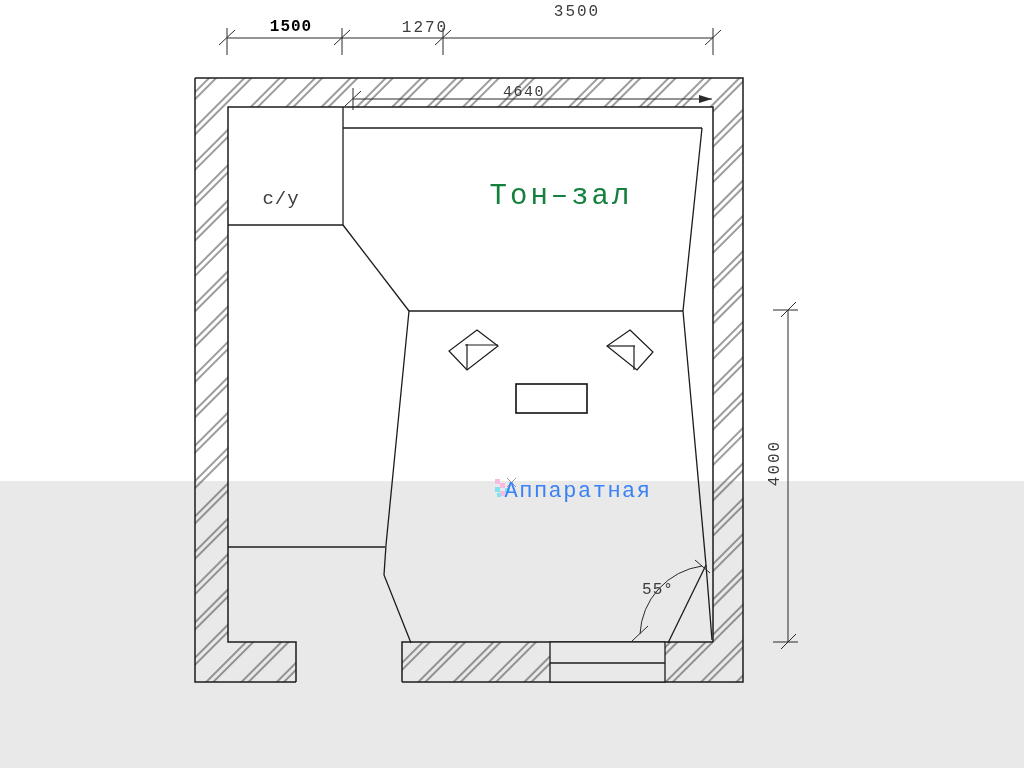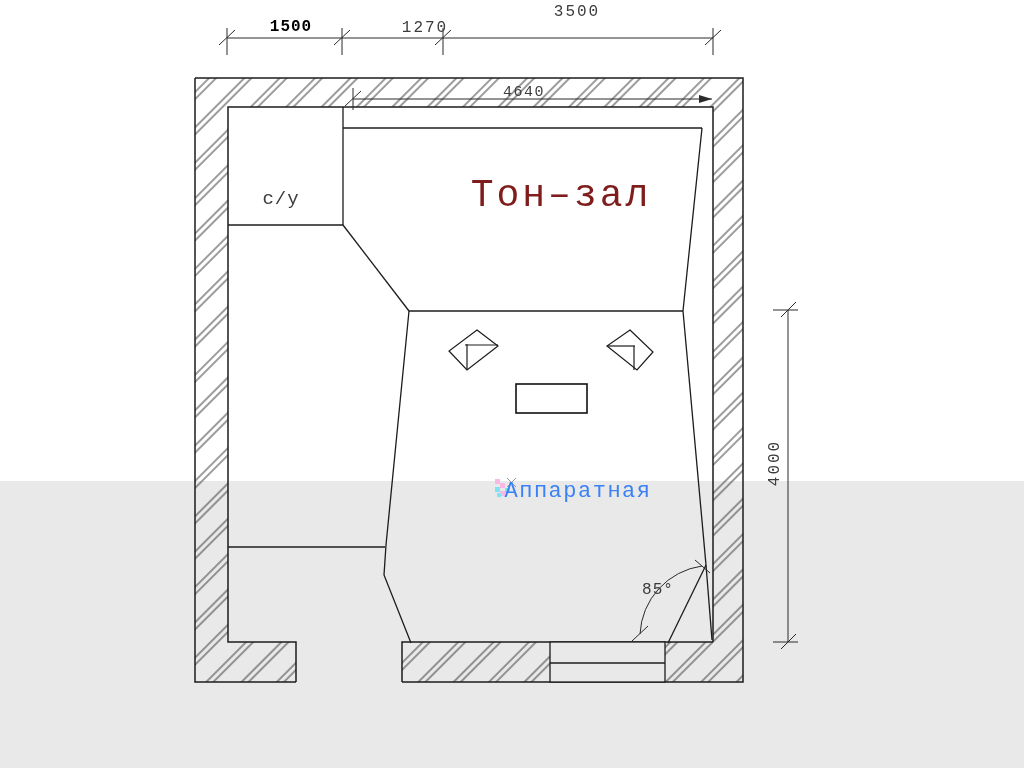--- a/index.html
+++ b/index.html
@@ -10,21 +10,21 @@
   #gray-band{position:absolute;left:0;top:481px;width:1024px;height:287px;background:#e9e9e9;}
   #linework{position:absolute;left:0;top:0;}
   .lbl{
     position:absolute;transform:translate(-50%,-50%);
     white-space:nowrap;color:#424242;line-height:1;
   }
   .dim{font-size:16px;color:#3c3c3c;letter-spacing:2px;}
   .dim-bold{font-size:16px;color:#000;font-weight:700;letter-spacing:1px;}
   .dim-small{font-size:15px;letter-spacing:1.5px;}
   .dim-vert{transform:translate(-50%,-50%) rotate(-90deg);}
-  .room-big{font-size:38px;letter-spacing:3px;color:#7f1d1d;}
+  .room-big{font-size:29px;letter-spacing:3px;color:#15803d;}
   .room-mid{font-size:22px;letter-spacing:1.5px;color:#3b82f6;}
   .room-small{font-size:19px;letter-spacing:1px;color:#3d3d3d;}
   .angle{font-size:16px;letter-spacing:1px;color:#3c3c3c;}
 </style>
 </head>
 <body>
 
 <div id="stage">
 
   <div id="gray-band"></div>
@@ -108,19 +108,19 @@
       <rect x="497" y="493" width="4" height="4" fill="#7fe3f3"></rect>
       <path d="M507,478 L516,487 M516,478 L507,487" stroke="#9a9a9a" stroke-width="1" fill="none"></path>
     </g>
   </svg>
 
   <div class="lbl dim-bold" style="left:291px;top:27px;">1500</div>
   <div class="lbl dim" style="left:425px;top:28px;">1270</div>
   <div class="lbl dim" style="left:577px;top:12px;">3500</div>
   <div class="lbl dim dim-small" style="left:524px;top:92px;">4640</div>
   <div class="lbl dim dim-vert" style="left:775px;top:463px;">4000</div>
-  <div class="lbl angle" style="left:658px;top:590px;">85°</div>
+  <div class="lbl angle" style="left:658px;top:590px;">55°</div>
 
   <div class="lbl room-small" style="left:281px;top:157px;margin-top:42px;">с/у</div>
   <div class="lbl room-big" style="left:561px;top:196px;">Тон–зал</div>
   <div class="lbl room-mid" style="left:578px;top:492px;">Аппаратная</div>
 
 </div>
 
 </body></html>

